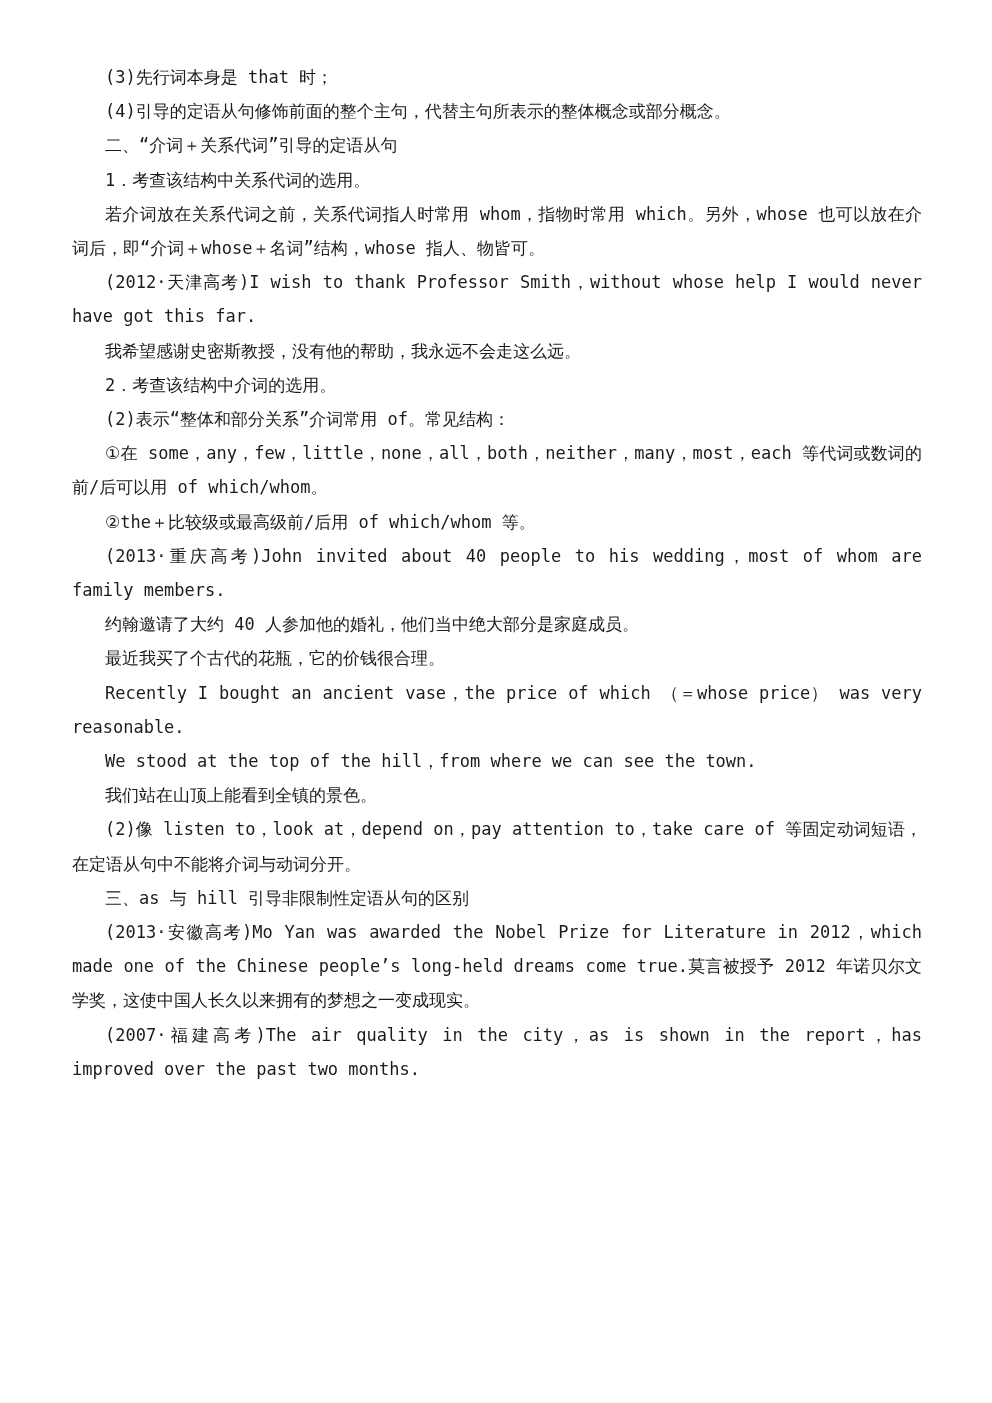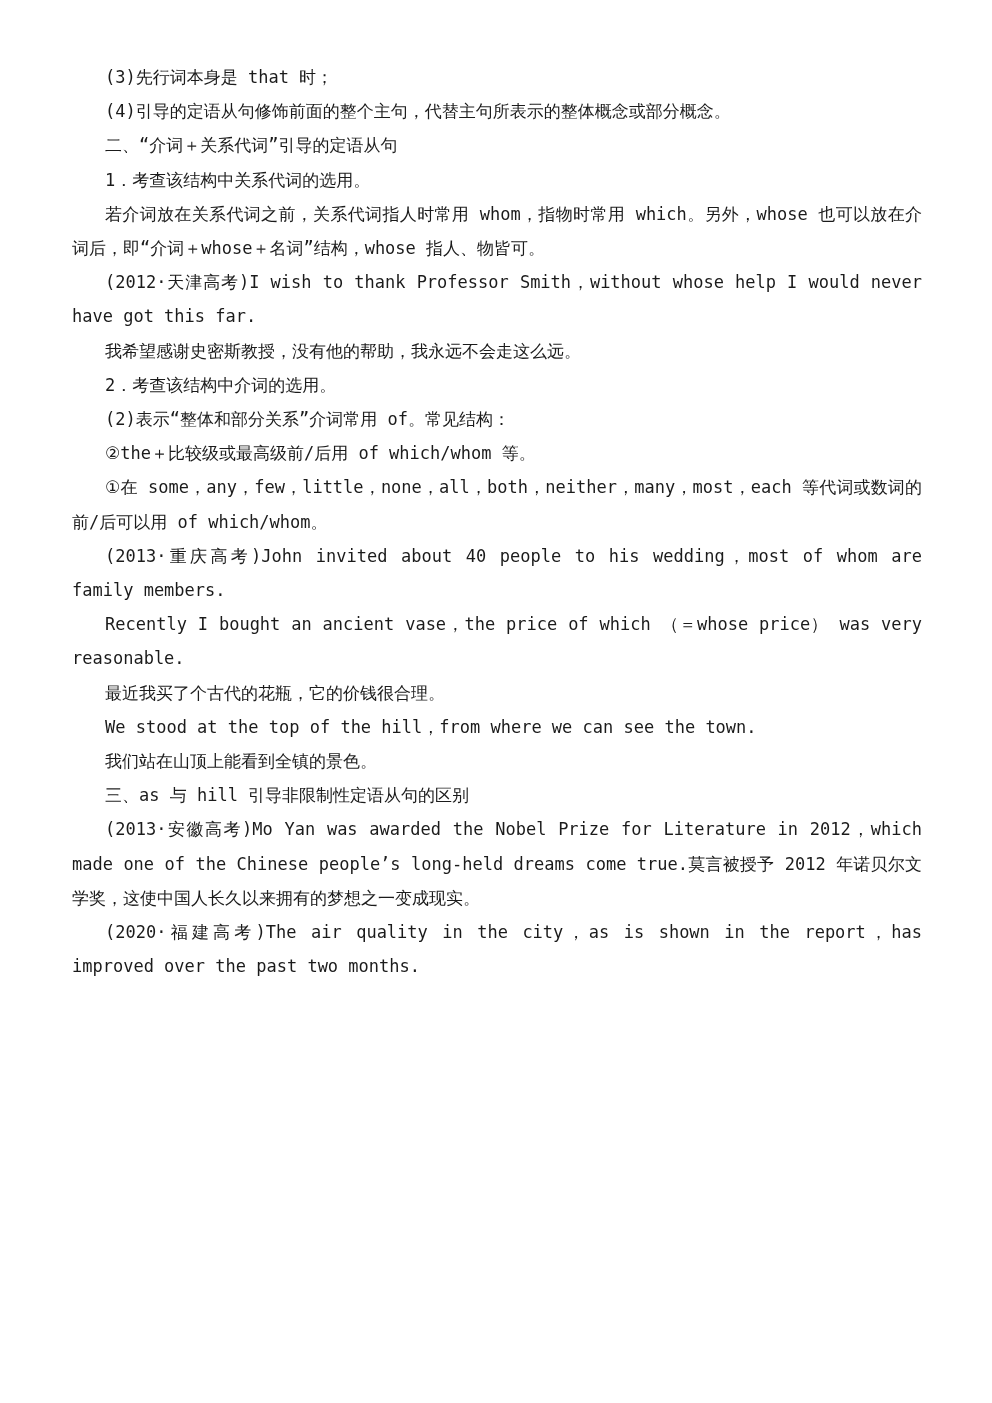--- a/index.html
+++ b/index.html
@@ -38,24 +38,26 @@
   <main class="doc-body">
     <p>(3)先行词本身是 that 时；</p>
     <p>(4)引导的定语从句修饰前面的整个主句，代替主句所表示的整体概念或部分概念。</p>
     <p>二、“介词＋关系代词”引导的定语从句</p>
     <p>1．考查该结构中关系代词的选用。</p>
     <p>若介词放在关系代词之前，关系代词指人时常用 whom，指物时常用 which。另外，whose 也可以放在介词后，即“介词＋whose＋名词”结构，whose 指人、物皆可。</p>
     <p>(2012·天津高考)I wish to thank Professor Smith，without whose help I would never have got this far.</p>
     <p>我希望感谢史密斯教授，没有他的帮助，我永远不会走这么远。</p>
     <p>2．考查该结构中介词的选用。</p>
     <p>(2)表示“整体和部分关系”介词常用 of。常见结构：</p>
+    <p>①在 some，any，few，little，none，all，both，neither，many，most，each 等代词或数词的前/后可以用 of which/whom。</p>
     <p>②the＋比较级或最高级前/后用 of which/whom 等。</p>
-    <p>①在 some，any，few，little，none，all，both，neither，many，most，each 等代词或数词的前/后可以用 of which/whom。</p>
     <p>(2013·重庆高考)John invited about 40 people to his wedding，most of whom are family members.</p>
+    <p>约翰邀请了大约 40 人参加他的婚礼，他们当中绝大部分是家庭成员。</p>
+    <p>最近我买了个古代的花瓶，它的价钱很合理。</p>
     <p>Recently I bought an ancient vase，the price of which （＝whose price） was very reasonable.</p>
-    <p>最近我买了个古代的花瓶，它的价钱很合理。</p>
     <p>We stood at the top of the hill，from where we can see the town.</p>
     <p>我们站在山顶上能看到全镇的景色。</p>
+    <p>(2)像 listen to，look at，depend on，pay attention to，take care of 等固定动词短语，在定语从句中不能将介词与动词分开。</p>
     <p>三、as 与 hill 引导非限制性定语从句的区别</p>
     <p>(2013·安徽高考)Mo Yan was awarded the Nobel Prize for Literature in 2012，which made one of the Chinese people’s long-held dreams come true.莫言被授予 2012 年诺贝尔文学奖，这使中国人长久以来拥有的梦想之一变成现实。</p>
-    <p>(2020·福建高考)The air quality in the city，as is shown in the report，has improved over the past two months.</p>
+    <p>(2007·福建高考)The air quality in the city，as is shown in the report，has improved over the past two months.</p>
   </main>
 </div>
 
 </body></html>

